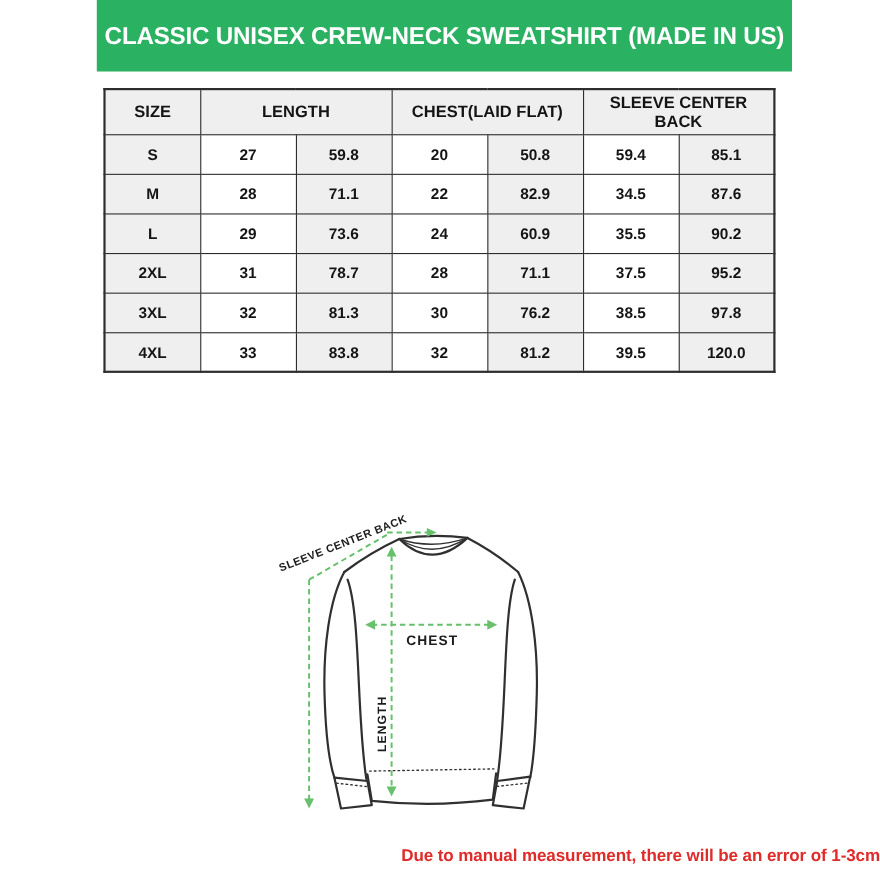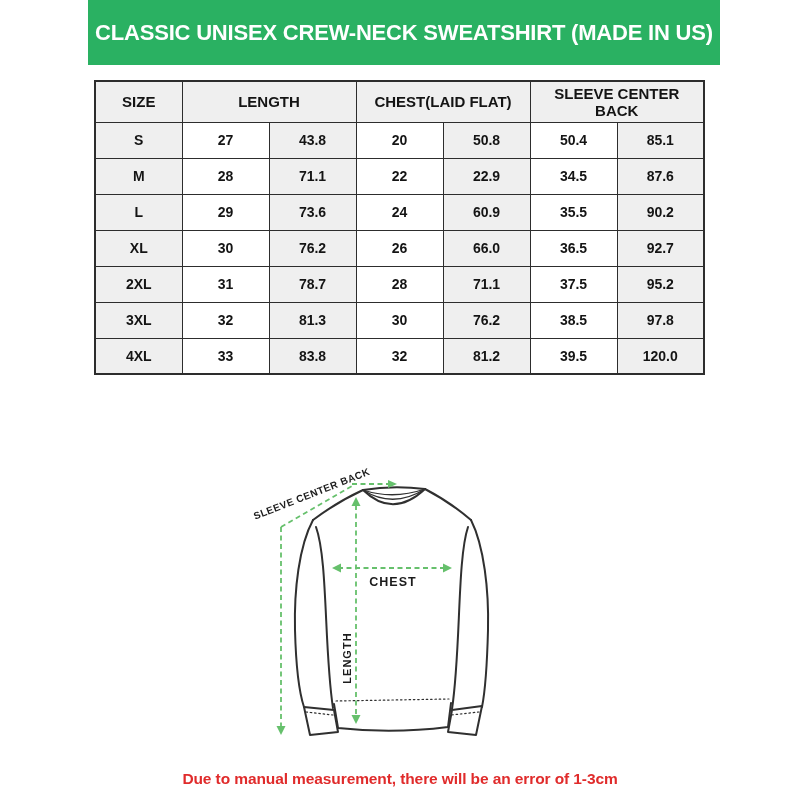--- a/index.html
+++ b/index.html
@@ -47,21 +47,21 @@
   .garment.thin{stroke-width:1.3;}
   .garment.dots{stroke-width:1.2;stroke-dasharray:1.5 2.8;}
   .measure{stroke:var(--measure-green);fill:none;stroke-width:1.8;stroke-dasharray:5 3.5;}
   .arrowhead{fill:var(--measure-green);stroke:none;}
   .measure-label{
     fill:#1c1c1c;font-family:"Liberation Sans","DejaVu Sans",sans-serif;
     font-weight:bold;
   }
   
   .note{
-    position:absolute;left:0;top:770px;width:800px;text-align:center;
+    position:absolute;left:0;top:770px;width:800px;text-align:right;
     color:var(--note-red);font-size:15.5px;font-weight:bold;letter-spacing:-0.1px;
   }
 </style>
 </head>
 <body>
 
 <div class="canvas">
 
   <div class="title-bar">
     <span class="title">CLASSIC UNISEX CREW-NECK SWEATSHIRT (MADE IN US)</span>
@@ -73,52 +73,43 @@
         <th class="g">SIZE</th>
         <th class="g" colspan="2">LENGTH</th>
         <th class="g" colspan="2">CHEST(LAID FLAT)</th>
         <th class="g" colspan="2">SLEEVE CENTER BACK</th>
       </tr>
     </thead>
     <tbody>
         <tr>
           <td class="g">S</td>
           <td>27</td>
-          <td class="g">43.8</td>
+          <td class="g">59.8</td>
           <td>20</td>
           <td class="g">50.8</td>
-          <td>50.4</td>
+          <td>59.4</td>
           <td class="g">85.1</td>
         </tr>
         <tr>
           <td class="g">M</td>
           <td>28</td>
           <td class="g">71.1</td>
           <td>22</td>
-          <td class="g">22.9</td>
+          <td class="g">82.9</td>
           <td>34.5</td>
           <td class="g">87.6</td>
         </tr>
         <tr>
           <td class="g">L</td>
           <td>29</td>
           <td class="g">73.6</td>
           <td>24</td>
           <td class="g">60.9</td>
           <td>35.5</td>
           <td class="g">90.2</td>
-        </tr>
-        <tr>
-          <td class="g">XL</td>
-          <td>30</td>
-          <td class="g">76.2</td>
-          <td>26</td>
-          <td class="g">66.0</td>
-          <td>36.5</td>
-          <td class="g">92.7</td>
         </tr>
         <tr>
           <td class="g">2XL</td>
           <td>31</td>
           <td class="g">78.7</td>
           <td>28</td>
           <td class="g">71.1</td>
           <td>37.5</td>
           <td class="g">95.2</td>
         </tr>

